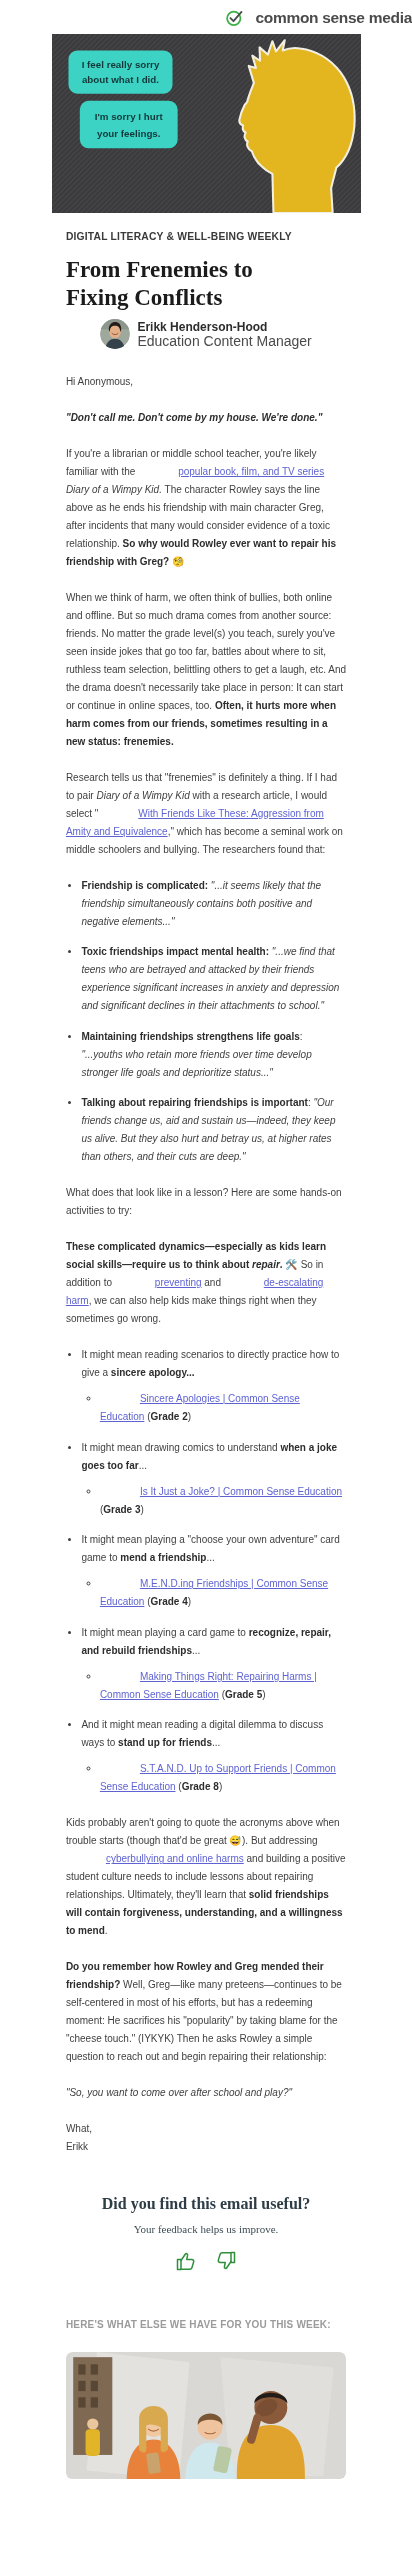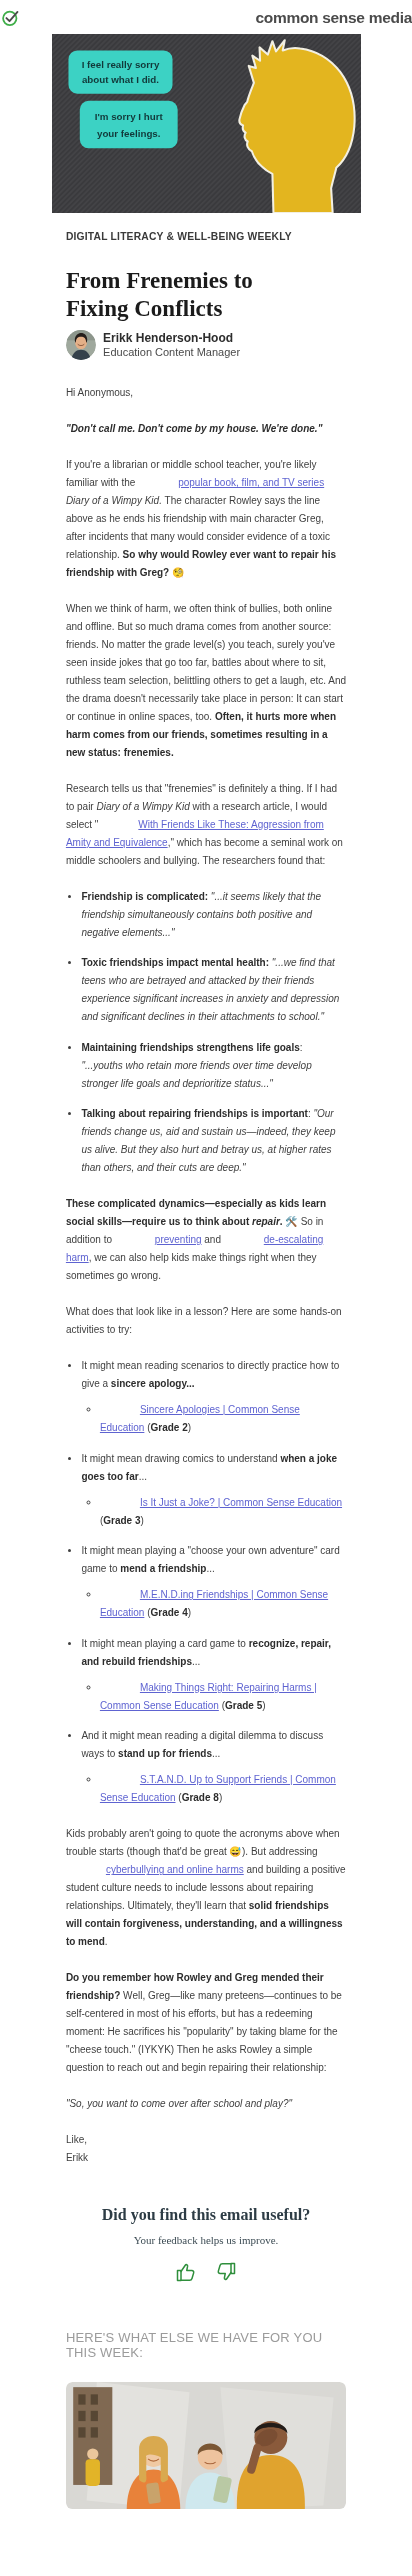--- a/index.html
+++ b/index.html
@@ -3,36 +3,36 @@
 <meta charset="utf-8">
 <title>Common Sense Media Newsletter</title>
 <style>
   html,body{margin:0;padding:0;background:#fff;}
   body{font-family:"Liberation Sans",sans-serif;}
   .page{width:412px;margin:0 auto;background:#fff;min-height:3818px;box-sizing:border-box;padding-bottom:20.6px;}
   .container{width:309px;margin:0 auto;}
   .pad{padding:0 14.4px;}
 
   
-  .hdr{display:flex;justify-content:space-between;align-items:center;gap:11px;padding:7.2px 0 4.1px;}
+  .hdr{display:flex;justify-content:flex-end;align-items:center;gap:11px;padding:7.2px 0 4.1px;}
   .hdr .logo-text{font-size:15.5px;font-weight:700;color:#4b4b4b;letter-spacing:-0.3px;}
 
   
   .hero{display:block;width:309px;height:179px;}
 
   
   .masthead{margin-top:17.5px;}
-  .eyebrow{font-size:10.3px;font-weight:700;color:#3a3a3a;letter-spacing:0.2px;line-height:13.4px;margin:0 0 23px;}
+  .eyebrow{font-size:10.3px;font-weight:700;color:#3a3a3a;letter-spacing:0.2px;line-height:13.4px;margin:0 0 12px;}
   h1.title{font-family:"Liberation Serif",serif;font-size:23px;line-height:28px;color:#1b1b1b;font-weight:700;margin:0 0 7px;max-width:242px;}
 
   
-  .author{display:flex;align-items:center;gap:7.2px;margin:0 0 24px;}
+  .author{display:flex;align-items:center;gap:7.2px;margin:0 0 24px;justify-content:center;}
   .avatar{width:30px;height:30px;border-radius:50%;overflow:hidden;flex:0 0 auto;}
   .author-name{font-size:12px;font-weight:700;color:#2d2d2d;line-height:14.4px;}
-  .author-role{font-size:11px;color:#4a4a4a;line-height:12.4px;}
+  .author-role{font-size:14px;color:#4a4a4a;line-height:12.4px;}
 
   
   .article{font-size:10px;line-height:18px;color:#3f3f3f;}
   .article p{margin:0 0 18px;}
   .article ul{margin:0 0 18px;padding-left:15.5px;list-style:disc;}
   .article li{margin-bottom:12.4px;}
   .article ul ul{list-style:circle;margin:8.2px 0 0;padding-left:18.5px;}
   .article ul ul li{margin-bottom:0;}
   .b{font-weight:700;color:#2d2d2d;}
   .i{font-style:italic;}
@@ -40,21 +40,21 @@
 
   
   .feedback{text-align:center;margin-top:39px;}
   .fb-title{font-family:"Liberation Serif",serif;font-weight:700;font-size:16px;color:#2d3c45;margin:0 0 9.3px;}
   .fb-sub{font-family:"Liberation Serif",serif;font-size:11px;color:#3e4d55;margin:0 0 14.4px;}
   .thumbs{display:flex;gap:18.5px;justify-content:center;}
   .thumb{cursor:pointer;background:none;border:none;padding:0;}
 
   
   .more{margin-top:43px;}
-  .more-heading{font-size:13px;font-weight:400;color:#9b9b9b;letter-spacing:0.2px;margin:0 0 21.6px;}
+  .more-heading{font-size:10px;font-weight:700;color:#9b9b9b;letter-spacing:0.2px;margin:0 0 21.6px;}
   .card-img{display:block;width:280px;border-radius:6.2px;margin:0 0 15.5px;cursor:pointer;}
 </style>
 </head>
 <body>
 
 <div class="page">
 
   <header class="hdr">
     <span>
       <svg width="20.6" height="20.6" viewBox="0 0 40 40">
@@ -125,43 +125,43 @@
         <p><span class="b i">"Don't call me. Don't come by my house. We're done."</span></p>
         <p><span>If you're a librarian or middle school teacher, you're likely familiar with the </span><a class="lnk">popular book, film, and TV series</a><span> </span><span class="i">Diary of a Wimpy Kid.</span><span> The character Rowley says the line above as he ends his friendship with main character Greg, after incidents that many would consider evidence of a toxic relationship. </span><span class="b">So why would Rowley ever want to repair his friendship with Greg? </span><span>🧐</span></p>
         <p><span>When we think of harm, we often think of bullies, both online and offline. But so much drama comes from another source: friends. No matter the grade level(s) you teach, surely you've seen inside jokes that go too far, battles about where to sit, ruthless team selection, belittling others to get a laugh, etc. And the drama doesn't necessarily take place in person: It can start or continue in online spaces, too. </span><span class="b">Often, it hurts more when harm comes from our friends, sometimes resulting in a new status: frenemies.</span></p>
         <p><span>Research tells us that "frenemies" is definitely a thing. If I had to pair </span><span class="i">Diary of a Wimpy Kid</span><span> with a research article, I would select "</span><a class="lnk">With Friends Like These: Aggression from Amity and Equivalence</a><span>," which has become a seminal work on middle schoolers and bullying. The researchers found that:</span></p>
         <ul>
           <li><span class="b">Friendship is complicated: </span><span class="i">"...it seems likely that the friendship simultaneously contains both positive and negative elements..."</span></li>
           <li><span class="b">Toxic friendships impact mental health: </span><span class="i">"...we find that teens who are betrayed and attacked by their friends experience significant increases in anxiety and depression and significant declines in their attachments to school."</span></li>
           <li><span class="b">Maintaining friendships strengthens life goals</span><span>: </span><span class="i">"...youths who retain more friends over time develop stronger life goals and deprioritize status..."</span></li>
           <li><span class="b">Talking about repairing friendships is important</span><span>: </span><span class="i">"Our friends change us, aid and sustain us—indeed, they keep us alive. But they also hurt and betray us, at higher rates than others, and their cuts are deep."</span></li>
         </ul>
+        <p><span>What does that look like in a lesson? Here are some hands-on activities to try:</span></p>
         <p><span class="b">These complicated dynamics—especially as kids learn social skills—require us to think about </span><span class="b i">repair</span><span class="b">.</span><span> 🛠️ So in addition to </span><a class="lnk">preventing</a><span> and </span><a class="lnk">de-escalating harm</a><span>, we can also help kids make things right when they sometimes go wrong.</span></p>
-        <p><span>What does that look like in a lesson? Here are some hands-on activities to try:</span></p>
         <ul>
           <li><span>It might mean reading scenarios to directly practice how to give a </span><span class="b">sincere apology...</span><ul>
               <li><a class="lnk">Sincere Apologies | Common Sense Education</a><span> (</span><span class="b">Grade 2</span><span>)</span></li>
             </ul></li>
           <li><span>It might mean drawing comics to understand </span><span class="b">when a joke goes too far</span><span>...</span><ul>
               <li><a class="lnk">Is It Just a Joke? | Common Sense Education</a><span> (</span><span class="b">Grade 3</span><span>)</span></li>
             </ul></li>
           <li><span>It might mean playing a "choose your own adventure" card game to </span><span class="b">mend a friendship</span><span>...</span><ul>
               <li><a class="lnk">M.E.N.D.ing Friendships | Common Sense Education</a><span> (</span><span class="b">Grade 4</span><span>)</span></li>
             </ul></li>
           <li><span>It might mean playing a card game to </span><span class="b">recognize, repair, and rebuild friendships</span><span>...</span><ul>
               <li><a class="lnk">Making Things Right: Repairing Harms | Common Sense Education</a><span> (</span><span class="b">Grade 5</span><span>)</span></li>
             </ul></li>
           <li><span>And it might mean reading a digital dilemma to discuss ways to </span><span class="b">stand up for friends</span><span>...</span><ul>
               <li><a class="lnk">S.T.A.N.D. Up to Support Friends | Common Sense Education</a><span> (</span><span class="b">Grade 8</span><span>)</span></li>
             </ul></li>
         </ul>
         <p><span>Kids probably aren't going to quote the acronyms above when trouble starts (though that'd be great 😅). But addressing </span><a class="lnk">cyberbullying and online harms</a><span> and building a positive student culture needs to include lessons about repairing relationships. Ultimately, they'll learn that </span><span class="b">solid friendships will contain forgiveness, understanding, and a willingness to mend</span><span>.</span></p>
         <p><span class="b">Do you remember how Rowley and Greg mended their friendship?</span><span> Well, Greg—like many preteens—continues to be self-centered in most of his efforts, but has a redeeming moment: He sacrifices his "popularity" by taking blame for the "cheese touch." (IYKYK) Then he asks Rowley a simple question to reach out and begin repairing their relationship:</span></p>
         <p><span class="i">"So, you want to come over after school and play?"</span></p>
-        <p><span>Like,</span><br><span>Erikk</span></p>
+        <p><span>What,</span><br><span>Erikk</span></p>
       </article>
 
     <section class="feedback">
       <div class="fb-title">Did you find this email useful?</div>
       <div class="fb-sub">Your feedback helps us improve.</div>
       <div class="thumbs">
         <button class="thumb" aria-label="useful">
           <svg width="24" height="24" viewBox="0 0 48 48" fill="none" stroke="#2f8f3c" stroke-width="3" stroke-linejoin="round" stroke-linecap="round">
             <path d="M9 21 h7 v20 h-7 z"></path>
             <path d="M16 23 l8.5 -12.5 c1.6 -2.4 5.2 -1 4.7 1.9 L27.5 21 h10.3 c2.6 0 4.2 2.3 3.5 4.7 l-3.3 11.2 c-.6 2.1 -2.5 3.6 -4.7 3.6 H16"></path>

